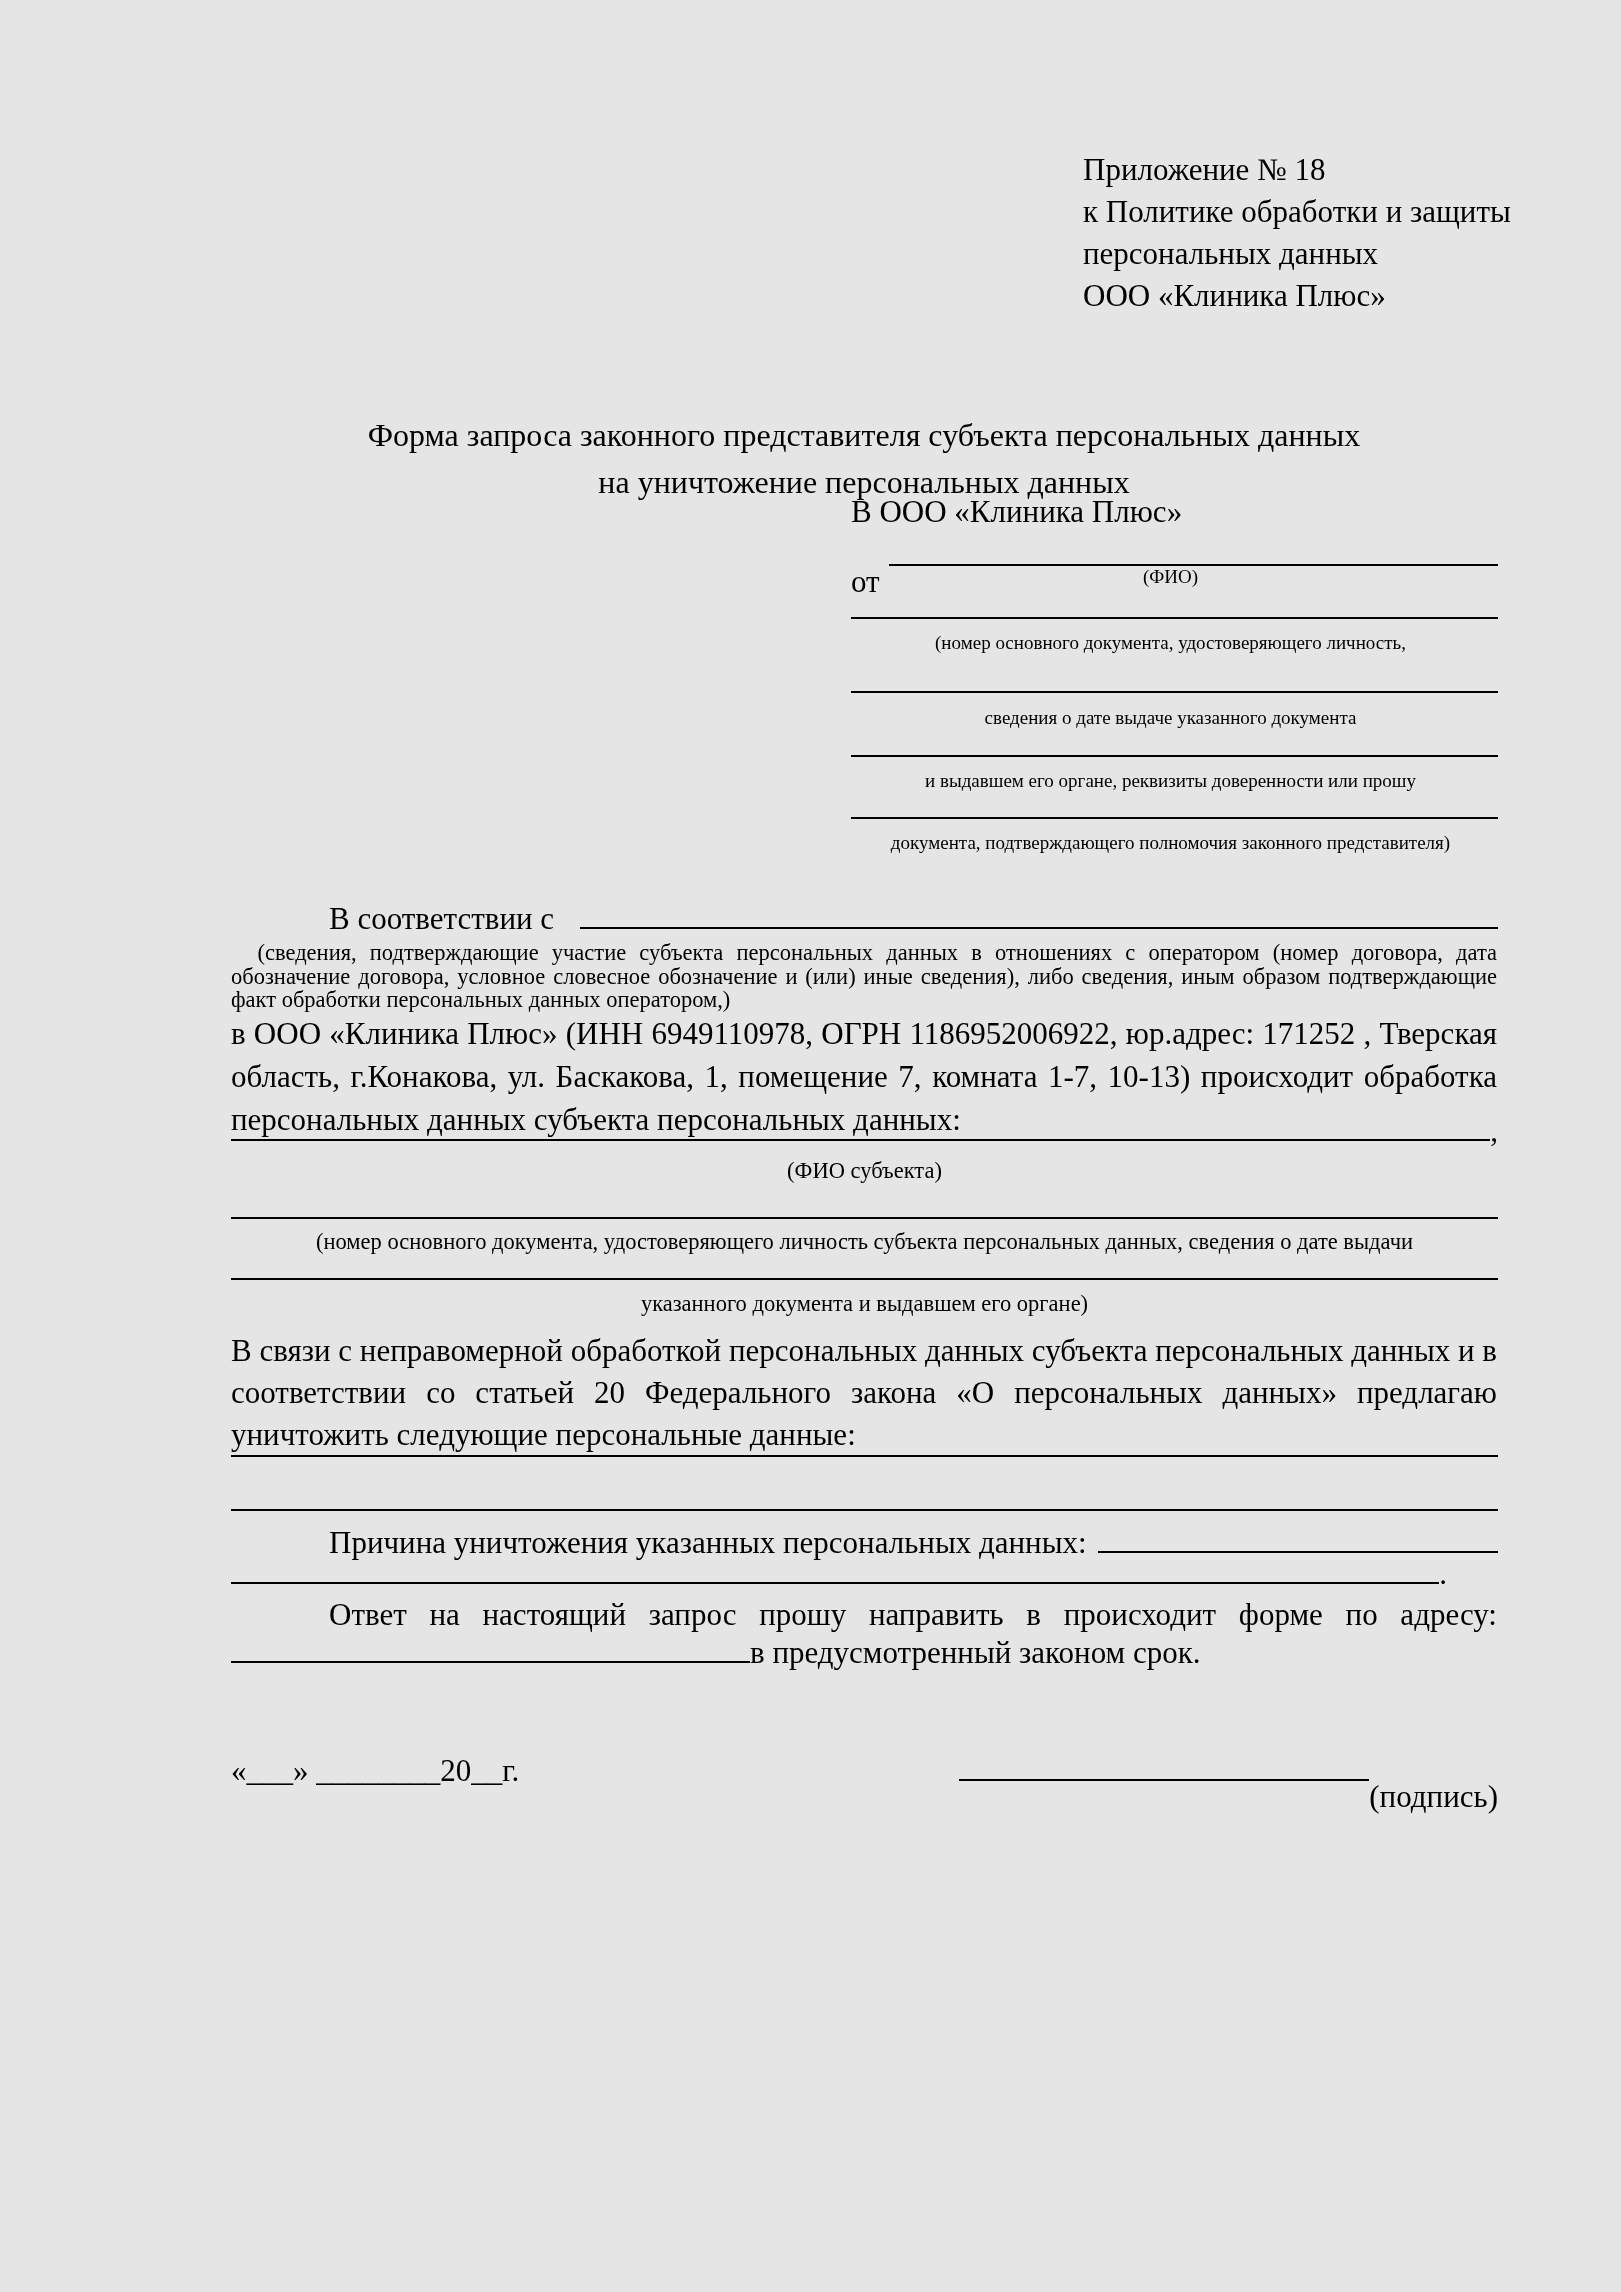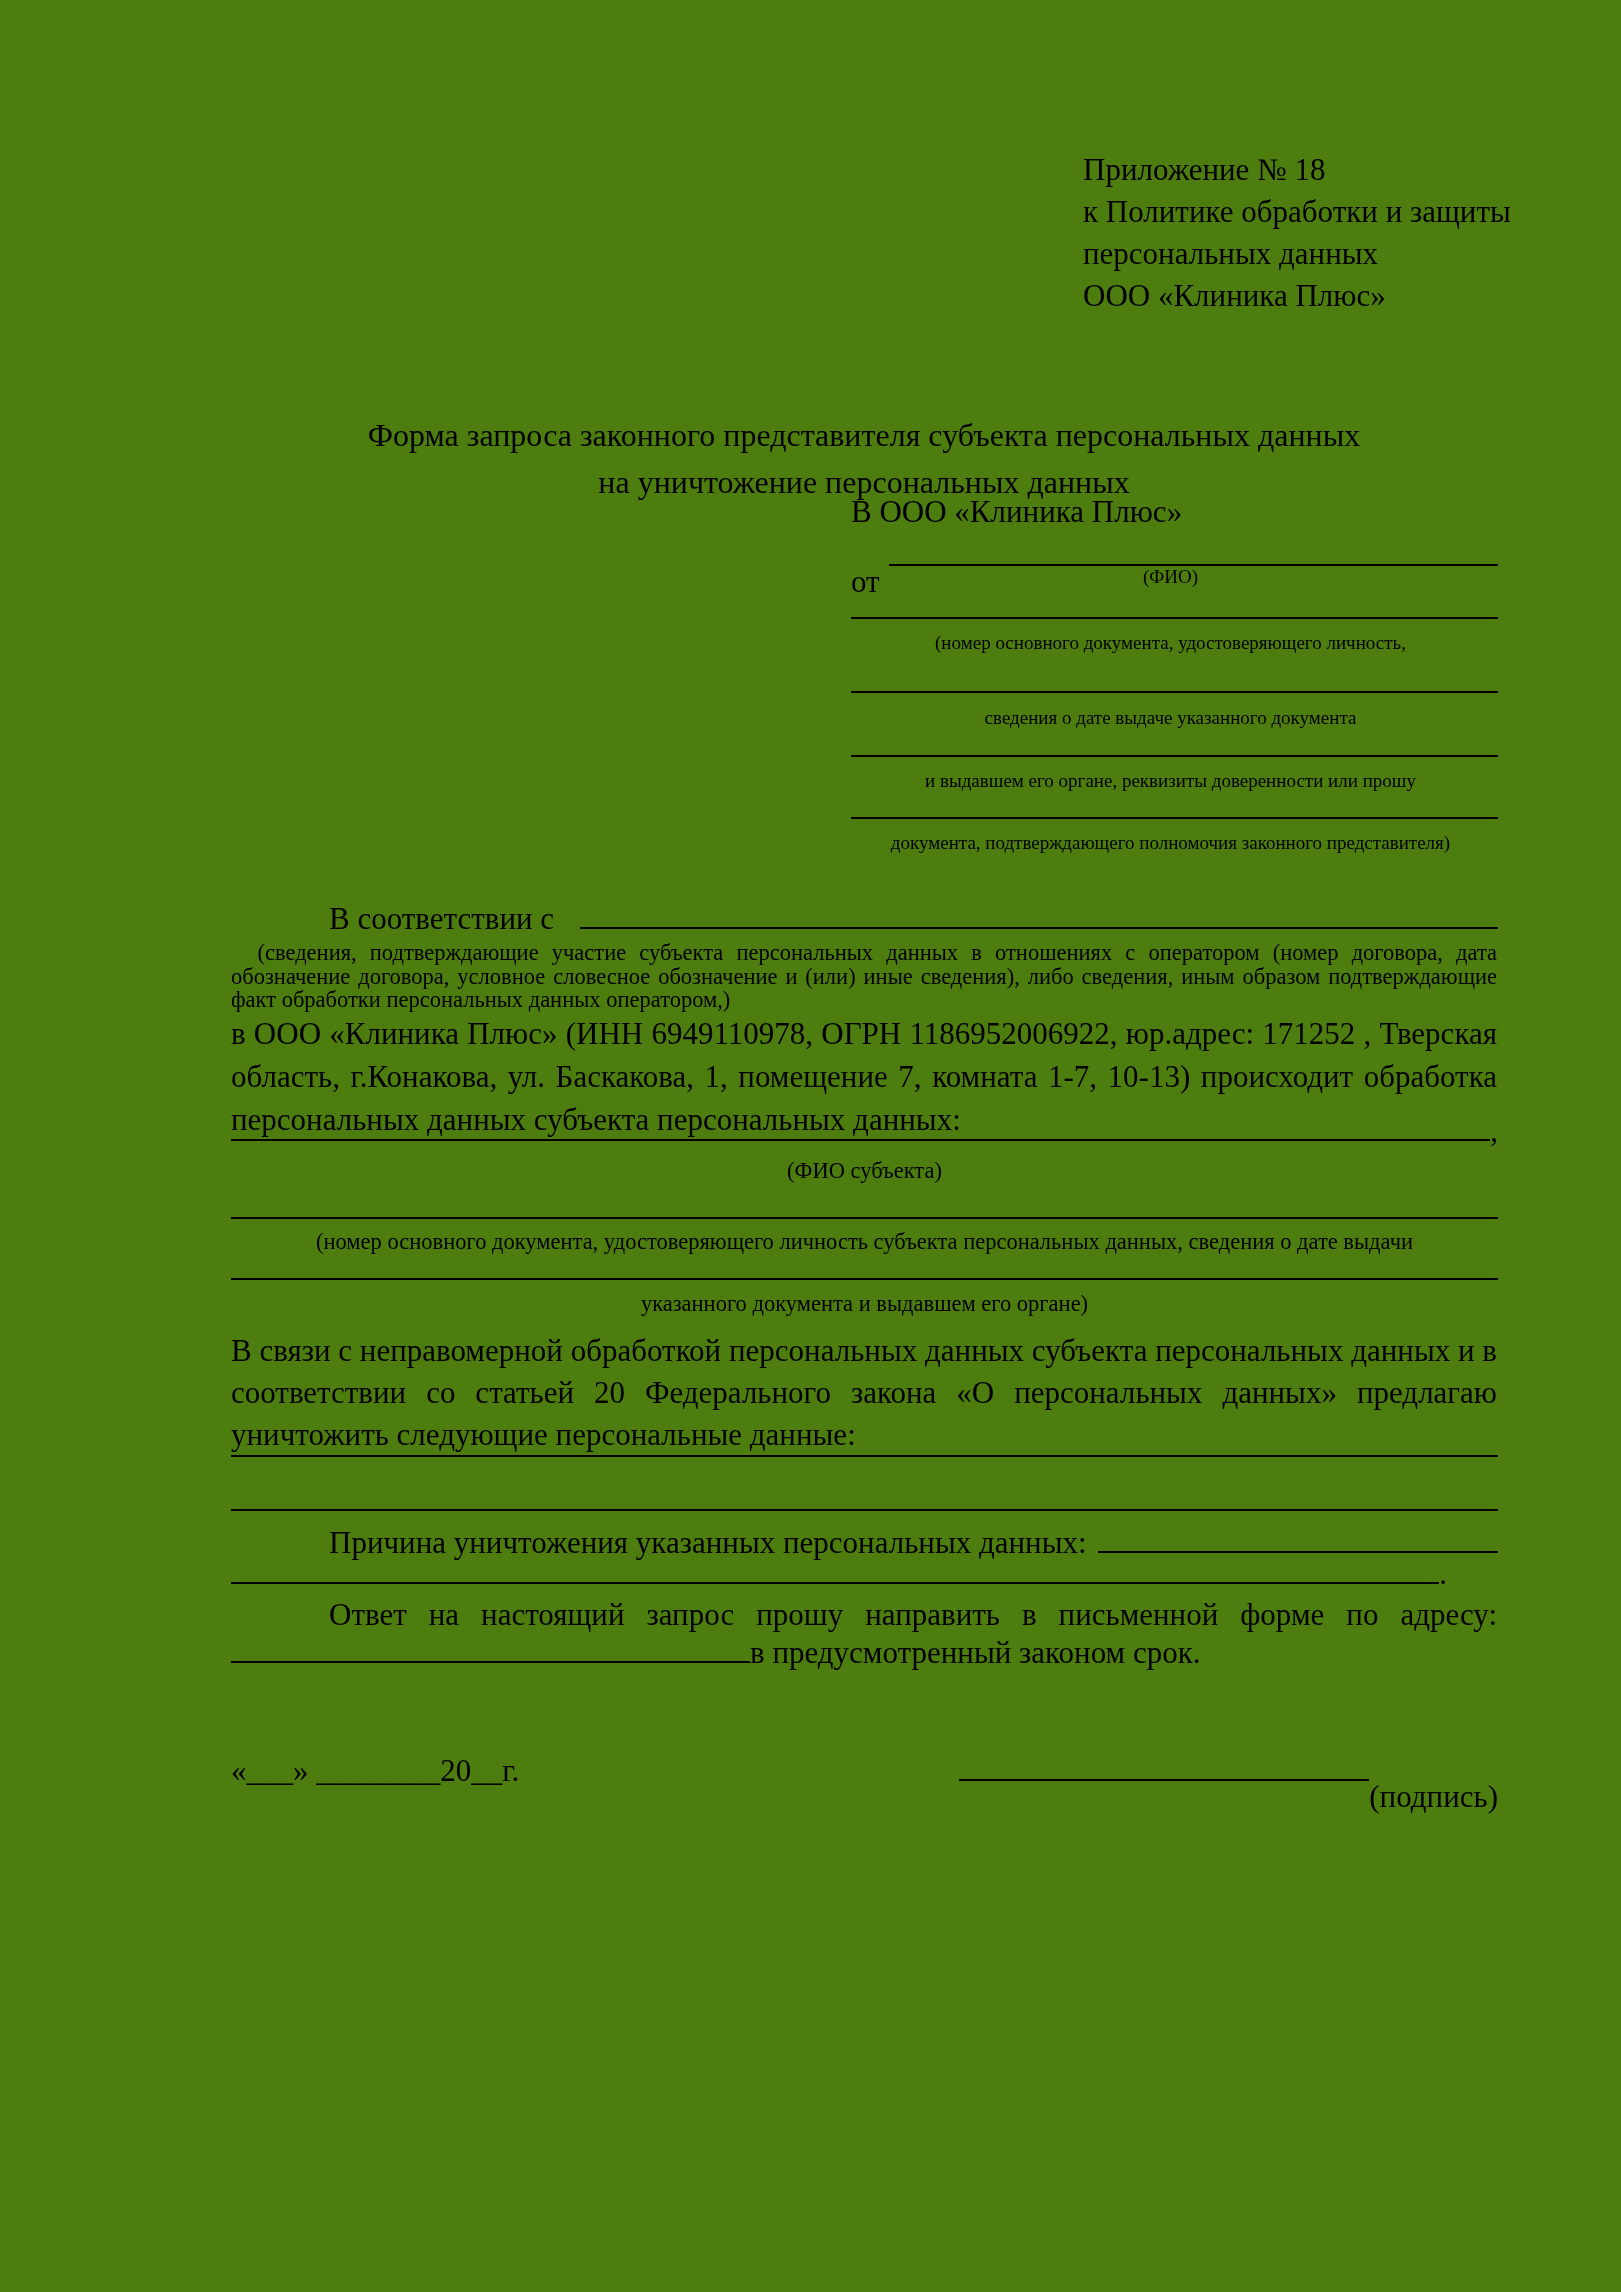--- a/index.html
+++ b/index.html
@@ -1,20 +1,20 @@
 <!DOCTYPE html>
 <html><head>
 <meta charset="utf-8">
 <style>
   html,body{margin:0;padding:0;background:#888;}
   .page{
     position:relative;
     width:1621px;height:2293px;
     margin:0 auto;
-    background:#4d7c0f;
+    background:#e5e5e5;
     color:#000;
     font-family:"Liberation Serif","DejaVu Serif",serif;
     font-size:31px;
     overflow:hidden;
   }
   
   .ul{display:inline-block;height:0;border-bottom:2.9px solid #000;vertical-align:baseline;}
   
   .hr{position:absolute;left:231px;right:123px;border-bottom:2.9px solid #000;}
   
@@ -111,21 +111,21 @@
 
   <div class="reason-row">
     <span class="lbl">Причина уничтожения указанных персональных данных:</span>
     <span class="ul"></span>
   </div>
   <div class="dot-row">
     <span class="ul"></span>
     <span>.</span>
   </div>
 
-  <div class="reply">Ответ на настоящий запрос прошу направить в письменной форме по адресу:</div>
+  <div class="reply">Ответ на настоящий запрос прошу направить в происходит форме по адресу:</div>
   <div class="tail-row">
     <span class="ul"></span><span>в предусмотренный законом срок.</span>
   </div>
 
   <div class="footer">
     <span>«___» ________20__г.</span>
     <span class="sig">
       <span class="ul"></span>
         <span>(подпись)</span>
     </span>

